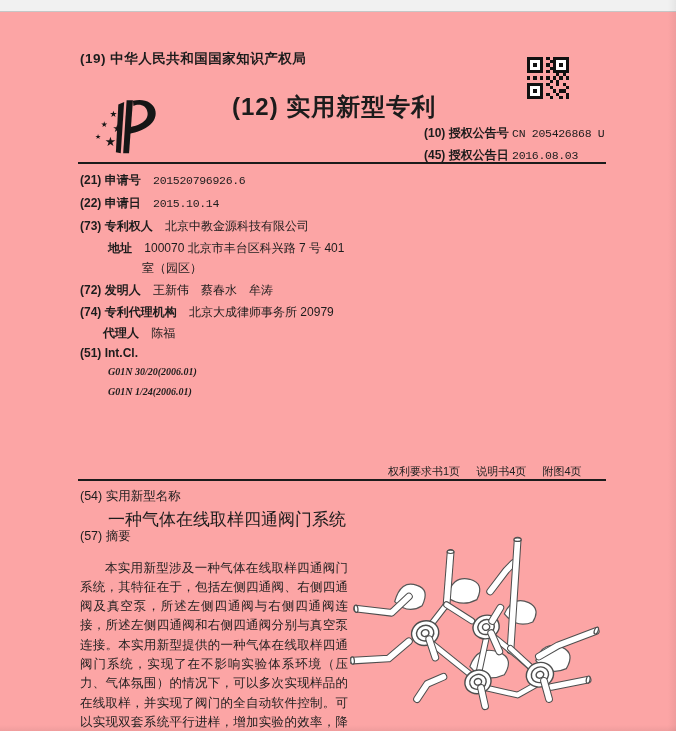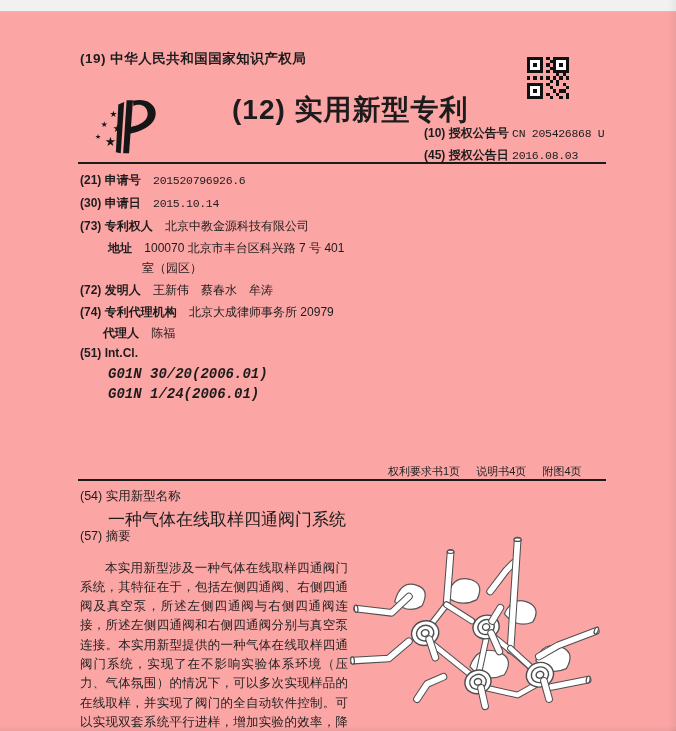--- a/index.html
+++ b/index.html
@@ -9,29 +9,29 @@
     background:#fca5a5; overflow:hidden;
     font-family:"Liberation Sans", sans-serif; color:#1c1c1c;
   }
   .scan-top{position:absolute;top:0;left:0;right:0;height:11px;background:#f1f1f1;border-bottom:1px solid #c6c6c6;}
   .scan-right{position:absolute;top:0;right:0;bottom:0;width:8px;background:linear-gradient(to right,rgba(0,0,0,0),rgba(0,0,0,0.05));}
   .scan-bottom{position:absolute;left:0;right:0;bottom:0;height:6px;background:linear-gradient(to bottom,rgba(0,0,0,0),rgba(0,0,0,0.05));}
   .abs{position:absolute;white-space:nowrap;}
   .lbl{font-weight:bold;}
   .mono{font-family:"Liberation Mono", monospace;font-size:11.5px;letter-spacing:-0.3px;}
   .office{left:80px;top:50px;font-size:13.5px;font-weight:bold;letter-spacing:0.5px;}
-  .doc-type{left:232px;top:91px;font-size:28px;font-weight:bold;letter-spacing:1px;}
+  .doc-type{left:232px;top:91px;font-size:24px;font-weight:bold;letter-spacing:1px;}
   .pub-line1{left:424px;top:125px;font-size:12px;}
   .pub-line2{left:424px;top:147px;font-size:12px;}
   .rule{position:absolute;left:78px;width:528px;height:2px;background:#1b1b1b;}
   .rule-1{top:162px;}
   .rule-2{top:479px;}
   .f{font-size:12px;}
   .f .v{margin-left:9px;}
-  .ipc-code{font-family:Liberation Mono, monospace;font-style:italic;font-size:14px;font-weight:600;}
+  .ipc-code{font-family:Liberation Serif, serif;font-style:italic;font-size:10px;font-weight:600;}
   .pages-line{left:388px;top:464px;font-size:11px;color:#222;}
   .pages-line span{margin-right:13px;}
   .sec-lbl{font-size:12.5px;font-weight:normal;}
   .inv-title{left:108px;top:508px;font-size:17px;}
   .abstract{
     position:absolute;left:80px;top:546px;width:268px;
     font-size:12.5px;line-height:19.3px;text-align:justify;text-indent:2em;
     white-space:normal;color:#1f1f1f;
   }
   .logo{position:absolute;left:92px;top:90px;}
@@ -99,21 +99,21 @@
     <span class="mono v">2016.08.03</span>
   </div>
 
   <div class="rule rule-1"></div>
 
   <div class="abs f" style="left:80px;top:172px">
     <span class="lbl">(21) 申请号</span>
     <span class="mono v">201520796926.6</span>
   </div>
   <div class="abs f" style="left:80px;top:195px">
-    <span class="lbl">(30) 申请日</span>
+    <span class="lbl">(22) 申请日</span>
     <span class="mono v">2015.10.14</span>
   </div>
   <div class="abs f" style="left:80px;top:218px">
     <span class="lbl">(73) 专利权人</span>
     <span class="v">北京中教金源科技有限公司</span>
   </div>
   <div class="abs f" style="left:108px;top:240px">
     <span class="lbl">地址</span>
     <span class="v">100070 北京市丰台区科兴路 7 号 401</span>
   </div>

